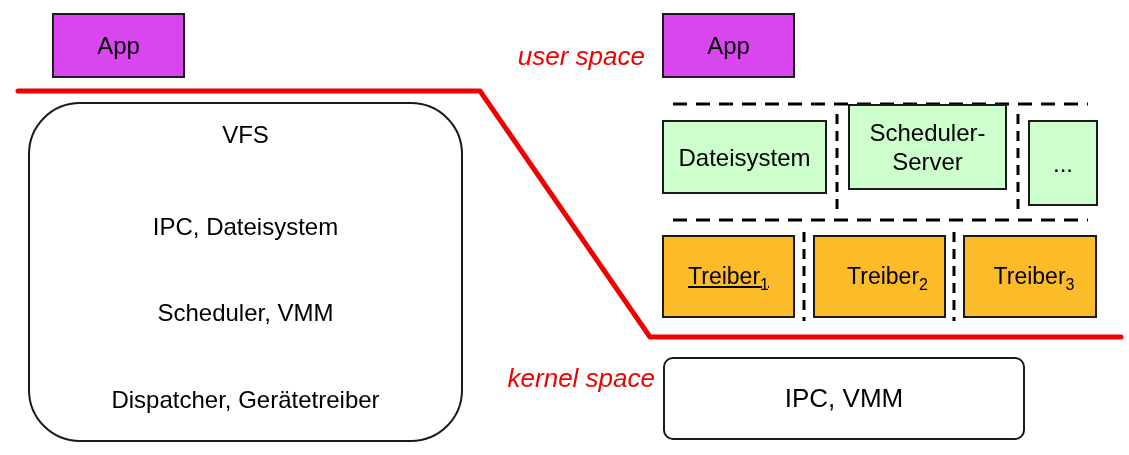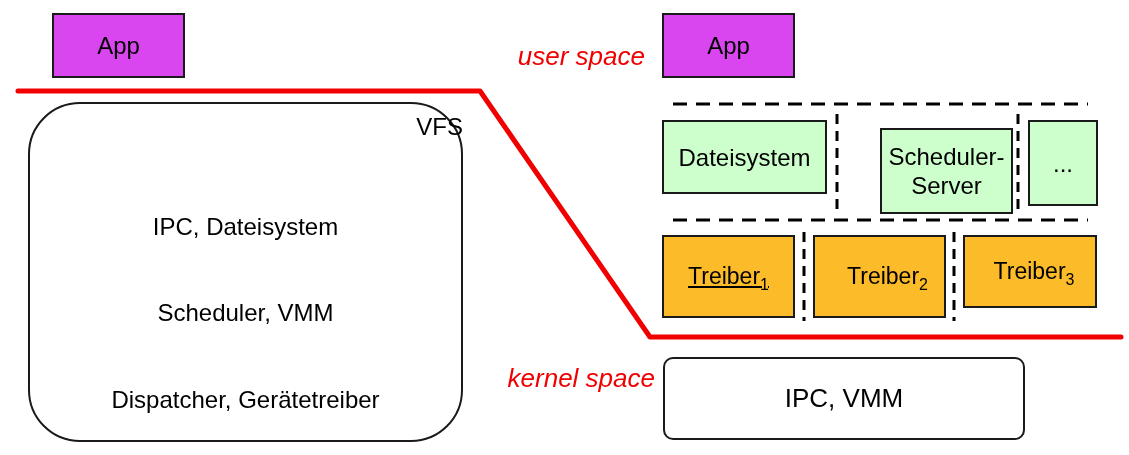--- a/index.html
+++ b/index.html
@@ -100,47 +100,47 @@
 
   <div class="space-label" style="left:470px; top:41px; width:175px;">user space</div>
   <div class="space-label" style="left:470px; top:363px; width:185px;font-style:italic;">kernel space</div>
 
   <div class="box app-box" style="left:52px; top:13px; width:133px; height:65px;">
     <span>App</span>
   </div>
 
   <div class="box mono-box" style="left:28px; top:102px; width:435px; height:340px;"></div>
 
-  <div class="layer-row" style="top:112px;text-align:right;">VFS</div>
+  <div class="layer-row" style="top:120px;">VFS</div>
   <div class="layer-row" style="top:212px;">IPC, Dateisystem</div>
   <div class="layer-row" style="top:298px;">Scheduler, VMM</div>
   <div class="layer-row" style="top:385px;">Dispatcher, Gerätetreiber</div>
 
   <div class="box app-box" style="left:662px; top:13px; width:133px; height:65px;">
     <span>App</span>
   </div>
 
   <div class="box server-box" style="left:662px; top:120px; width:165px; height:74px;">
     <span>Dateisystem</span>
   </div>
-  <div class="box server-box" style="left:848px; top:128px; width:133px; height:86px;margin-left:32px;">
+  <div class="box server-box" style="left:848px; top:104px; width:159px; height:86px;">
     <span>Scheduler-</span>
     <span>Server</span>
   </div>
   <div class="box server-box" style="left:1028px; top:120px; width:70px; height:86px;">
     <span>...</span>
   </div>
 
   <div class="box driver-box" style="left:662px; top:235px; width:133px; height:83px;text-decoration:underline;">
     <span><span>Treiber</span><sub>1</sub></span>
   </div>
   <div class="box driver-box" style="left:813px; top:235px; width:133px; height:83px;padding-left:16px;">
     <span><span>Treiber</span><sub>2</sub></span>
   </div>
-  <div class="box driver-box" style="left:963px; top:235px; width:134px; height:73px;padding-left:8px;">
+  <div class="box driver-box" style="left:963px; top:235px; width:134px; height:83px;padding-left:8px;">
     <span><span>Treiber</span><sub>3</sub></span>
   </div>
 
   <div class="box kernel-box" style="left:663px; top:357px; width:362px; height:83px;border-radius:10px;">
     <span>IPC, VMM</span>
   </div>
 
 </div>
 
 </body></html>

